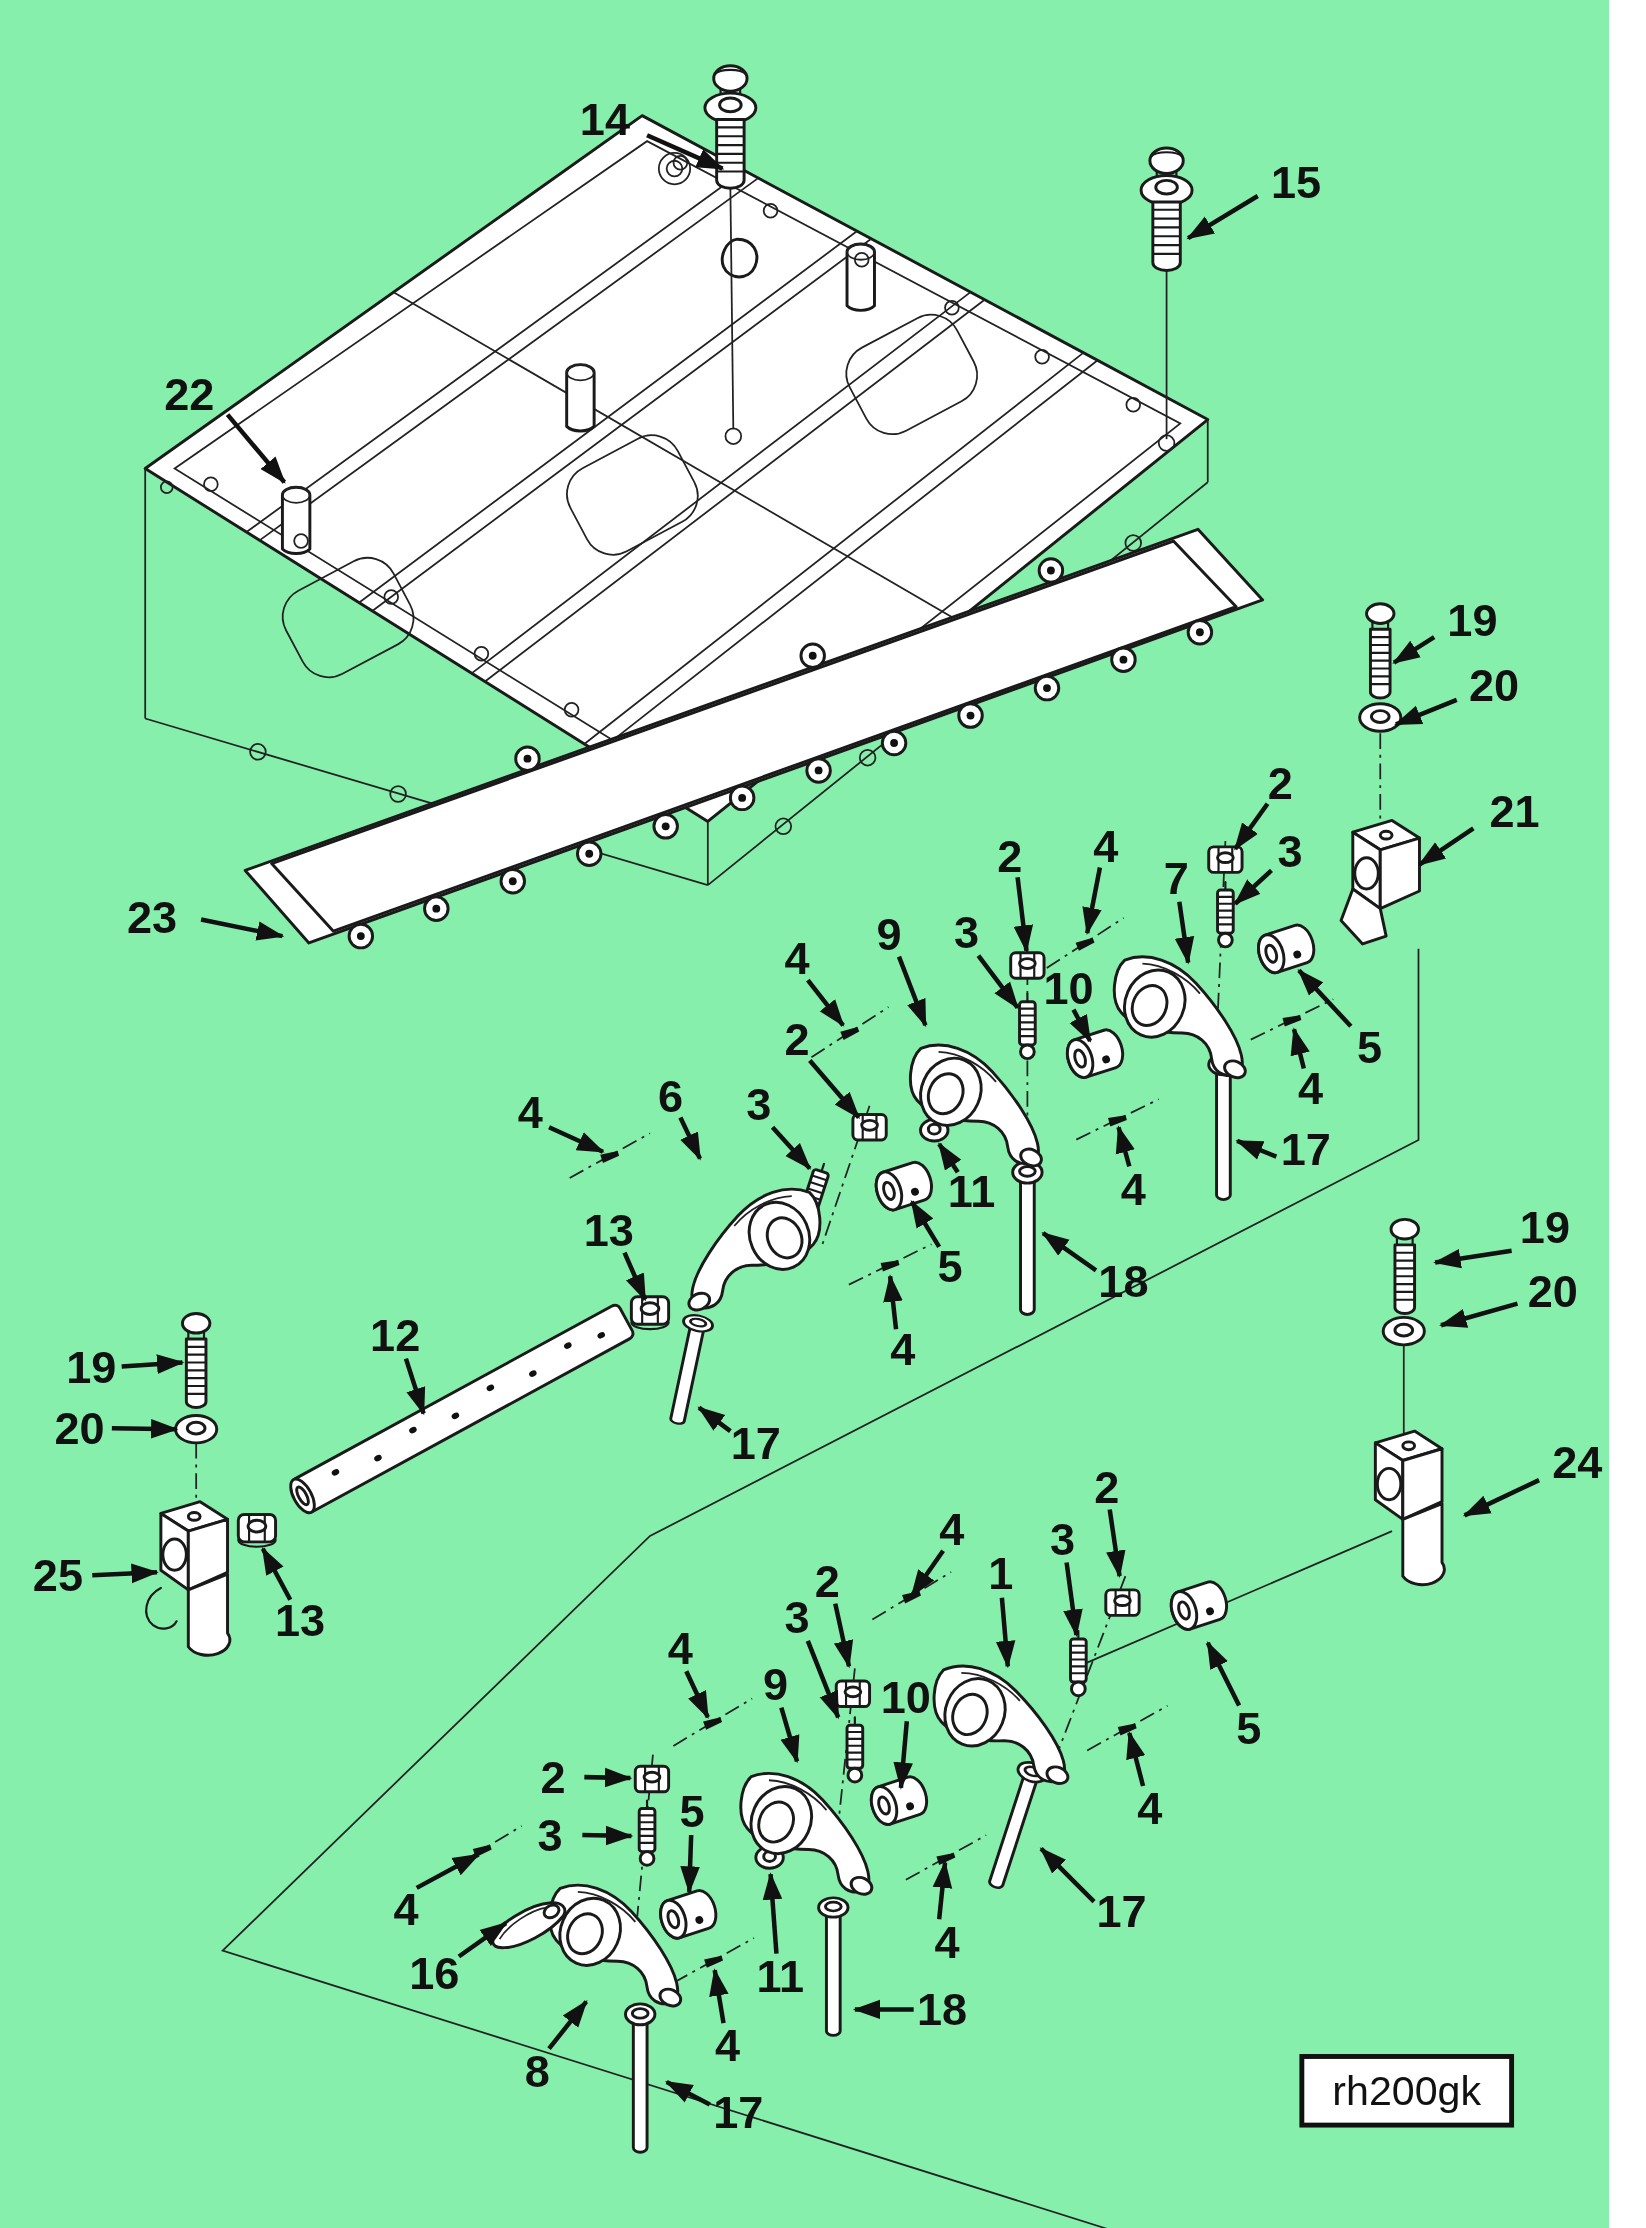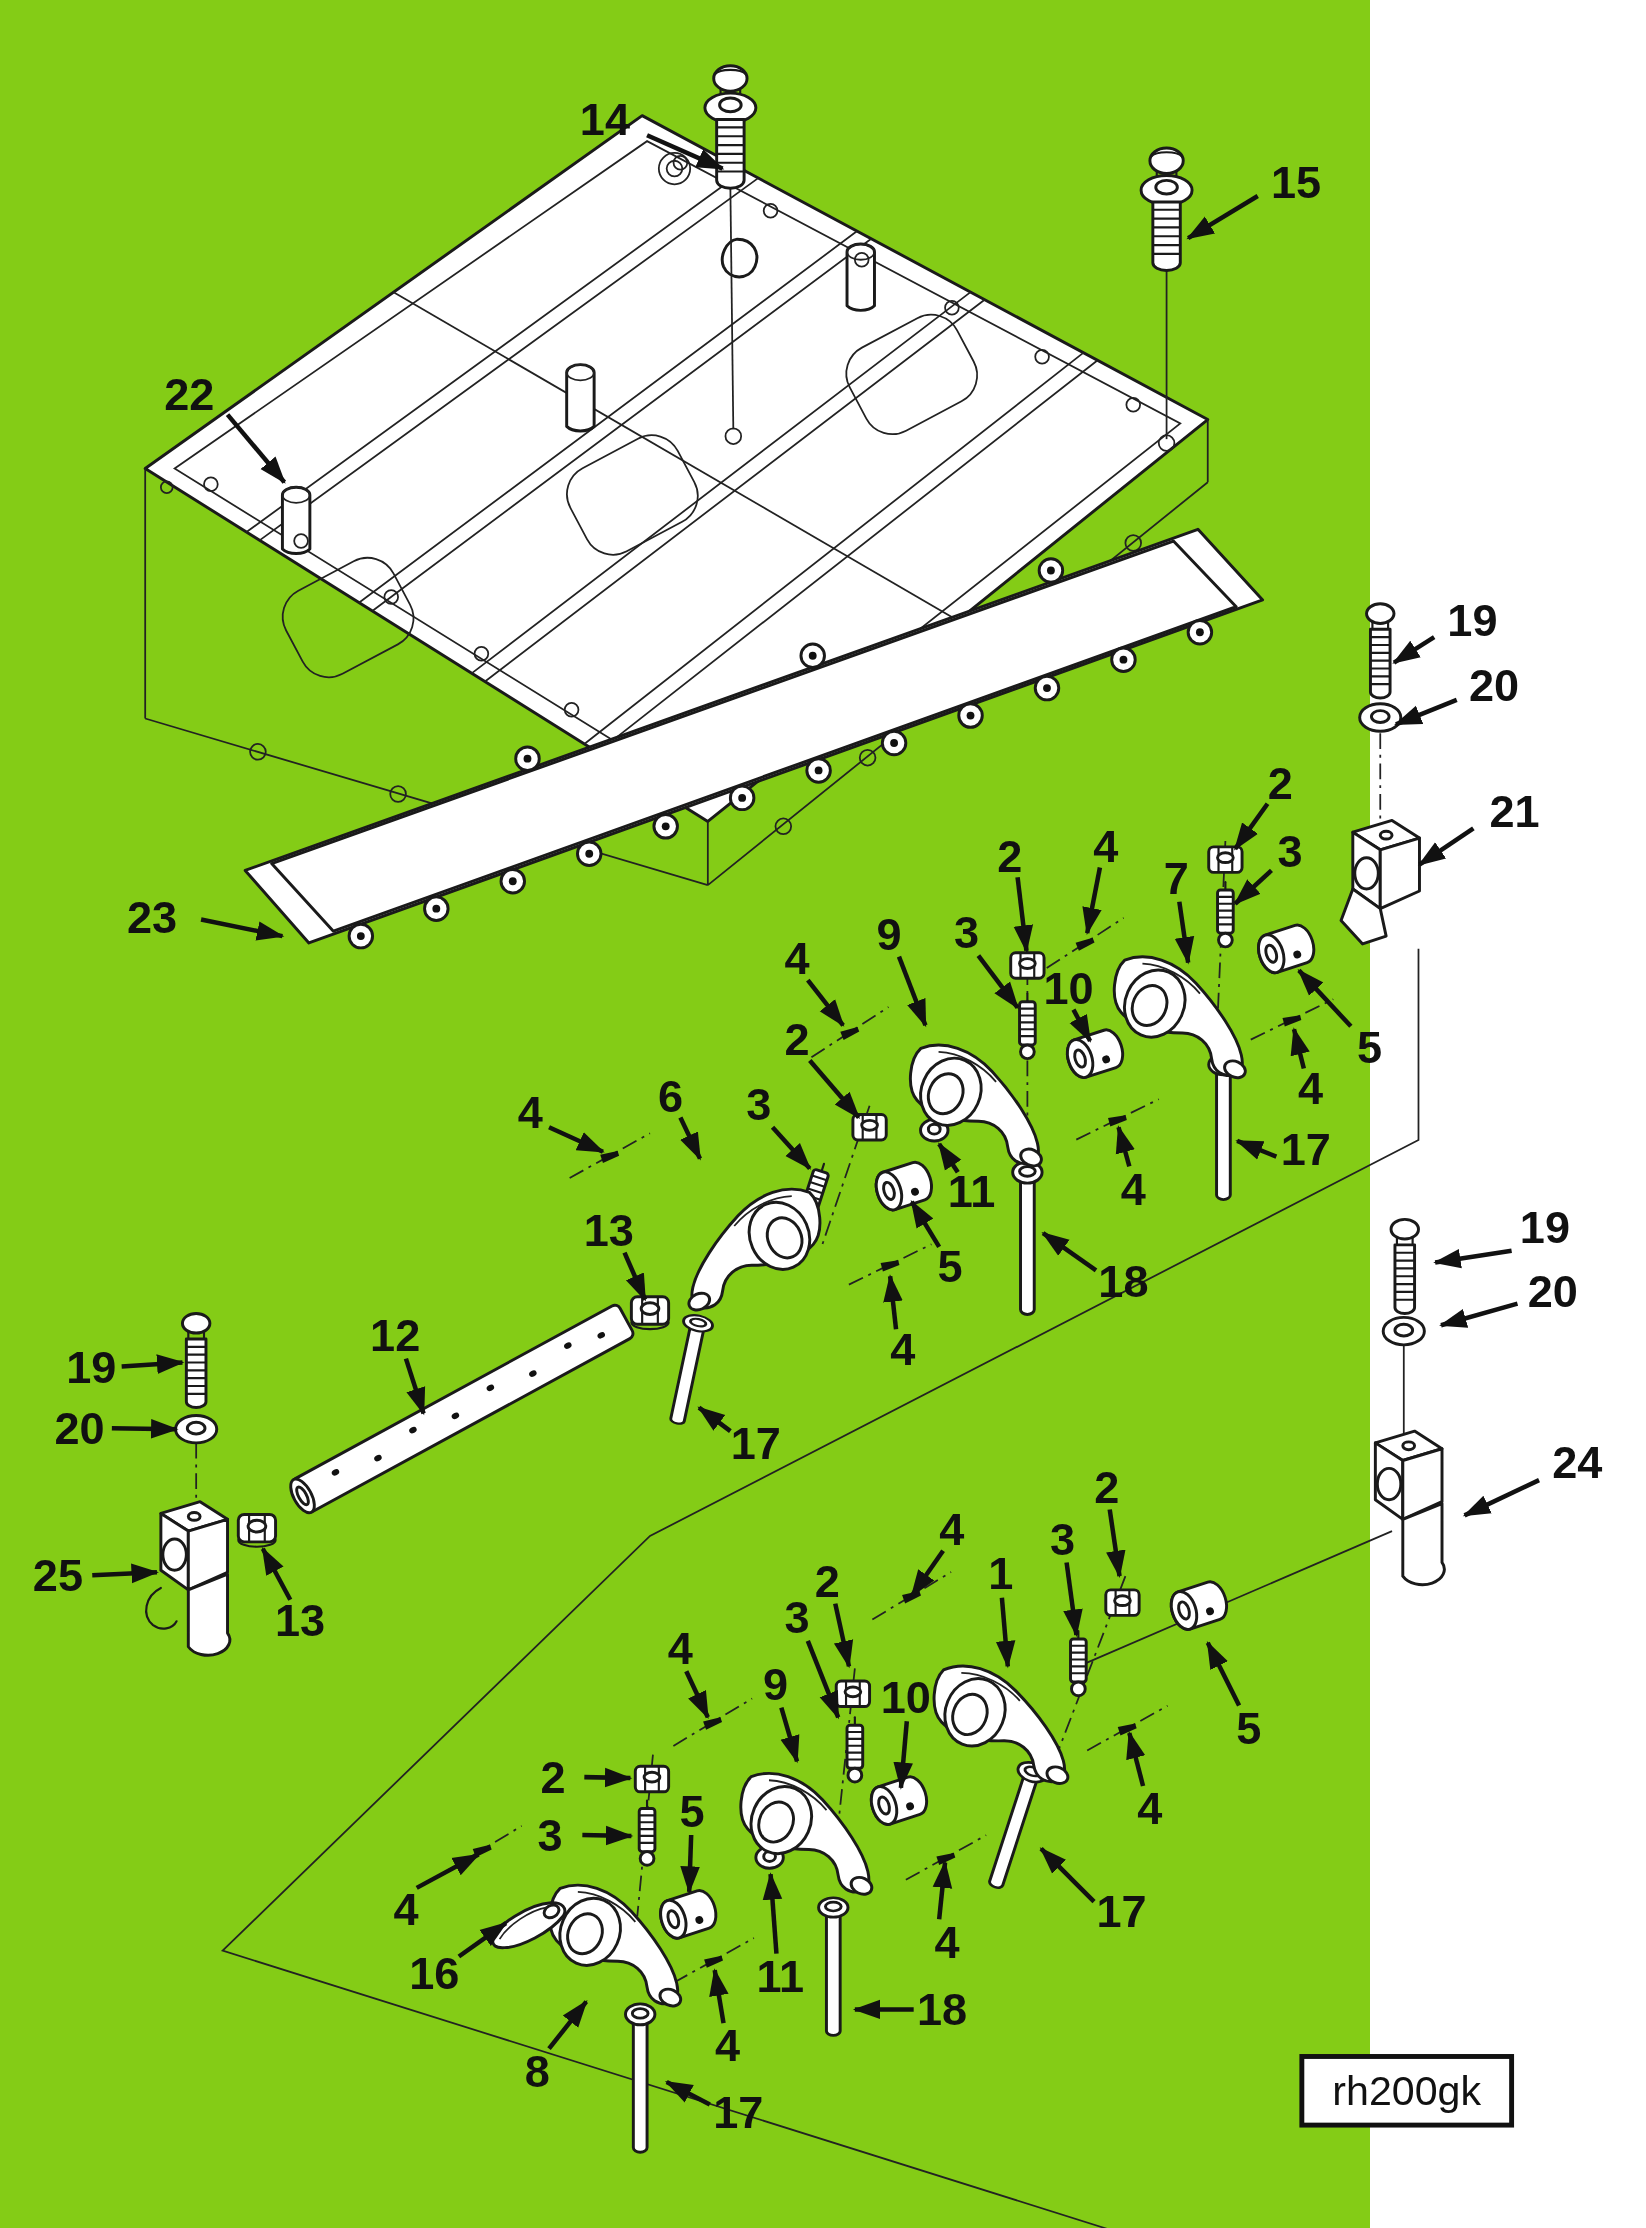--- a/index.html
+++ b/index.html
@@ -1,16 +1,16 @@
 <!DOCTYPE html>
 <html><head>
 <meta charset="utf-8">
 <style>
   html,body{margin:0;padding:0;background:#fff;}
-  .page{position:relative;width:1370px;height:2229px;background:#84cc16;font-family:"Liberation Sans",sans-serif;}
+  .page{position:relative;width:1609px;height:2229px;background:#86efac;font-family:"Liberation Sans",sans-serif;}
   svg{position:absolute;left:0;top:0;}
   .ol{fill:#fff;stroke:#1a1a1a;stroke-width:3;stroke-linejoin:round;}
   .ln{fill:none;stroke:#1a1a1a;stroke-width:2.2;stroke-linejoin:round;stroke-linecap:round;}
   .thin{fill:none;stroke:#222;stroke-width:1.8;}
   .dash{fill:none;stroke:#222;stroke-width:1.8;stroke-dasharray:16 6 3 6;}
   .arrow{stroke:#111;stroke-width:4.6;fill:none;}
   .lbl{font:bold 46px "Liberation Sans",sans-serif;fill:#111;text-anchor:middle;}
   .code{font:42px "Liberation Sans",sans-serif;fill:#111;text-anchor:middle;}
   .blk{fill:#111;}
 </style>

